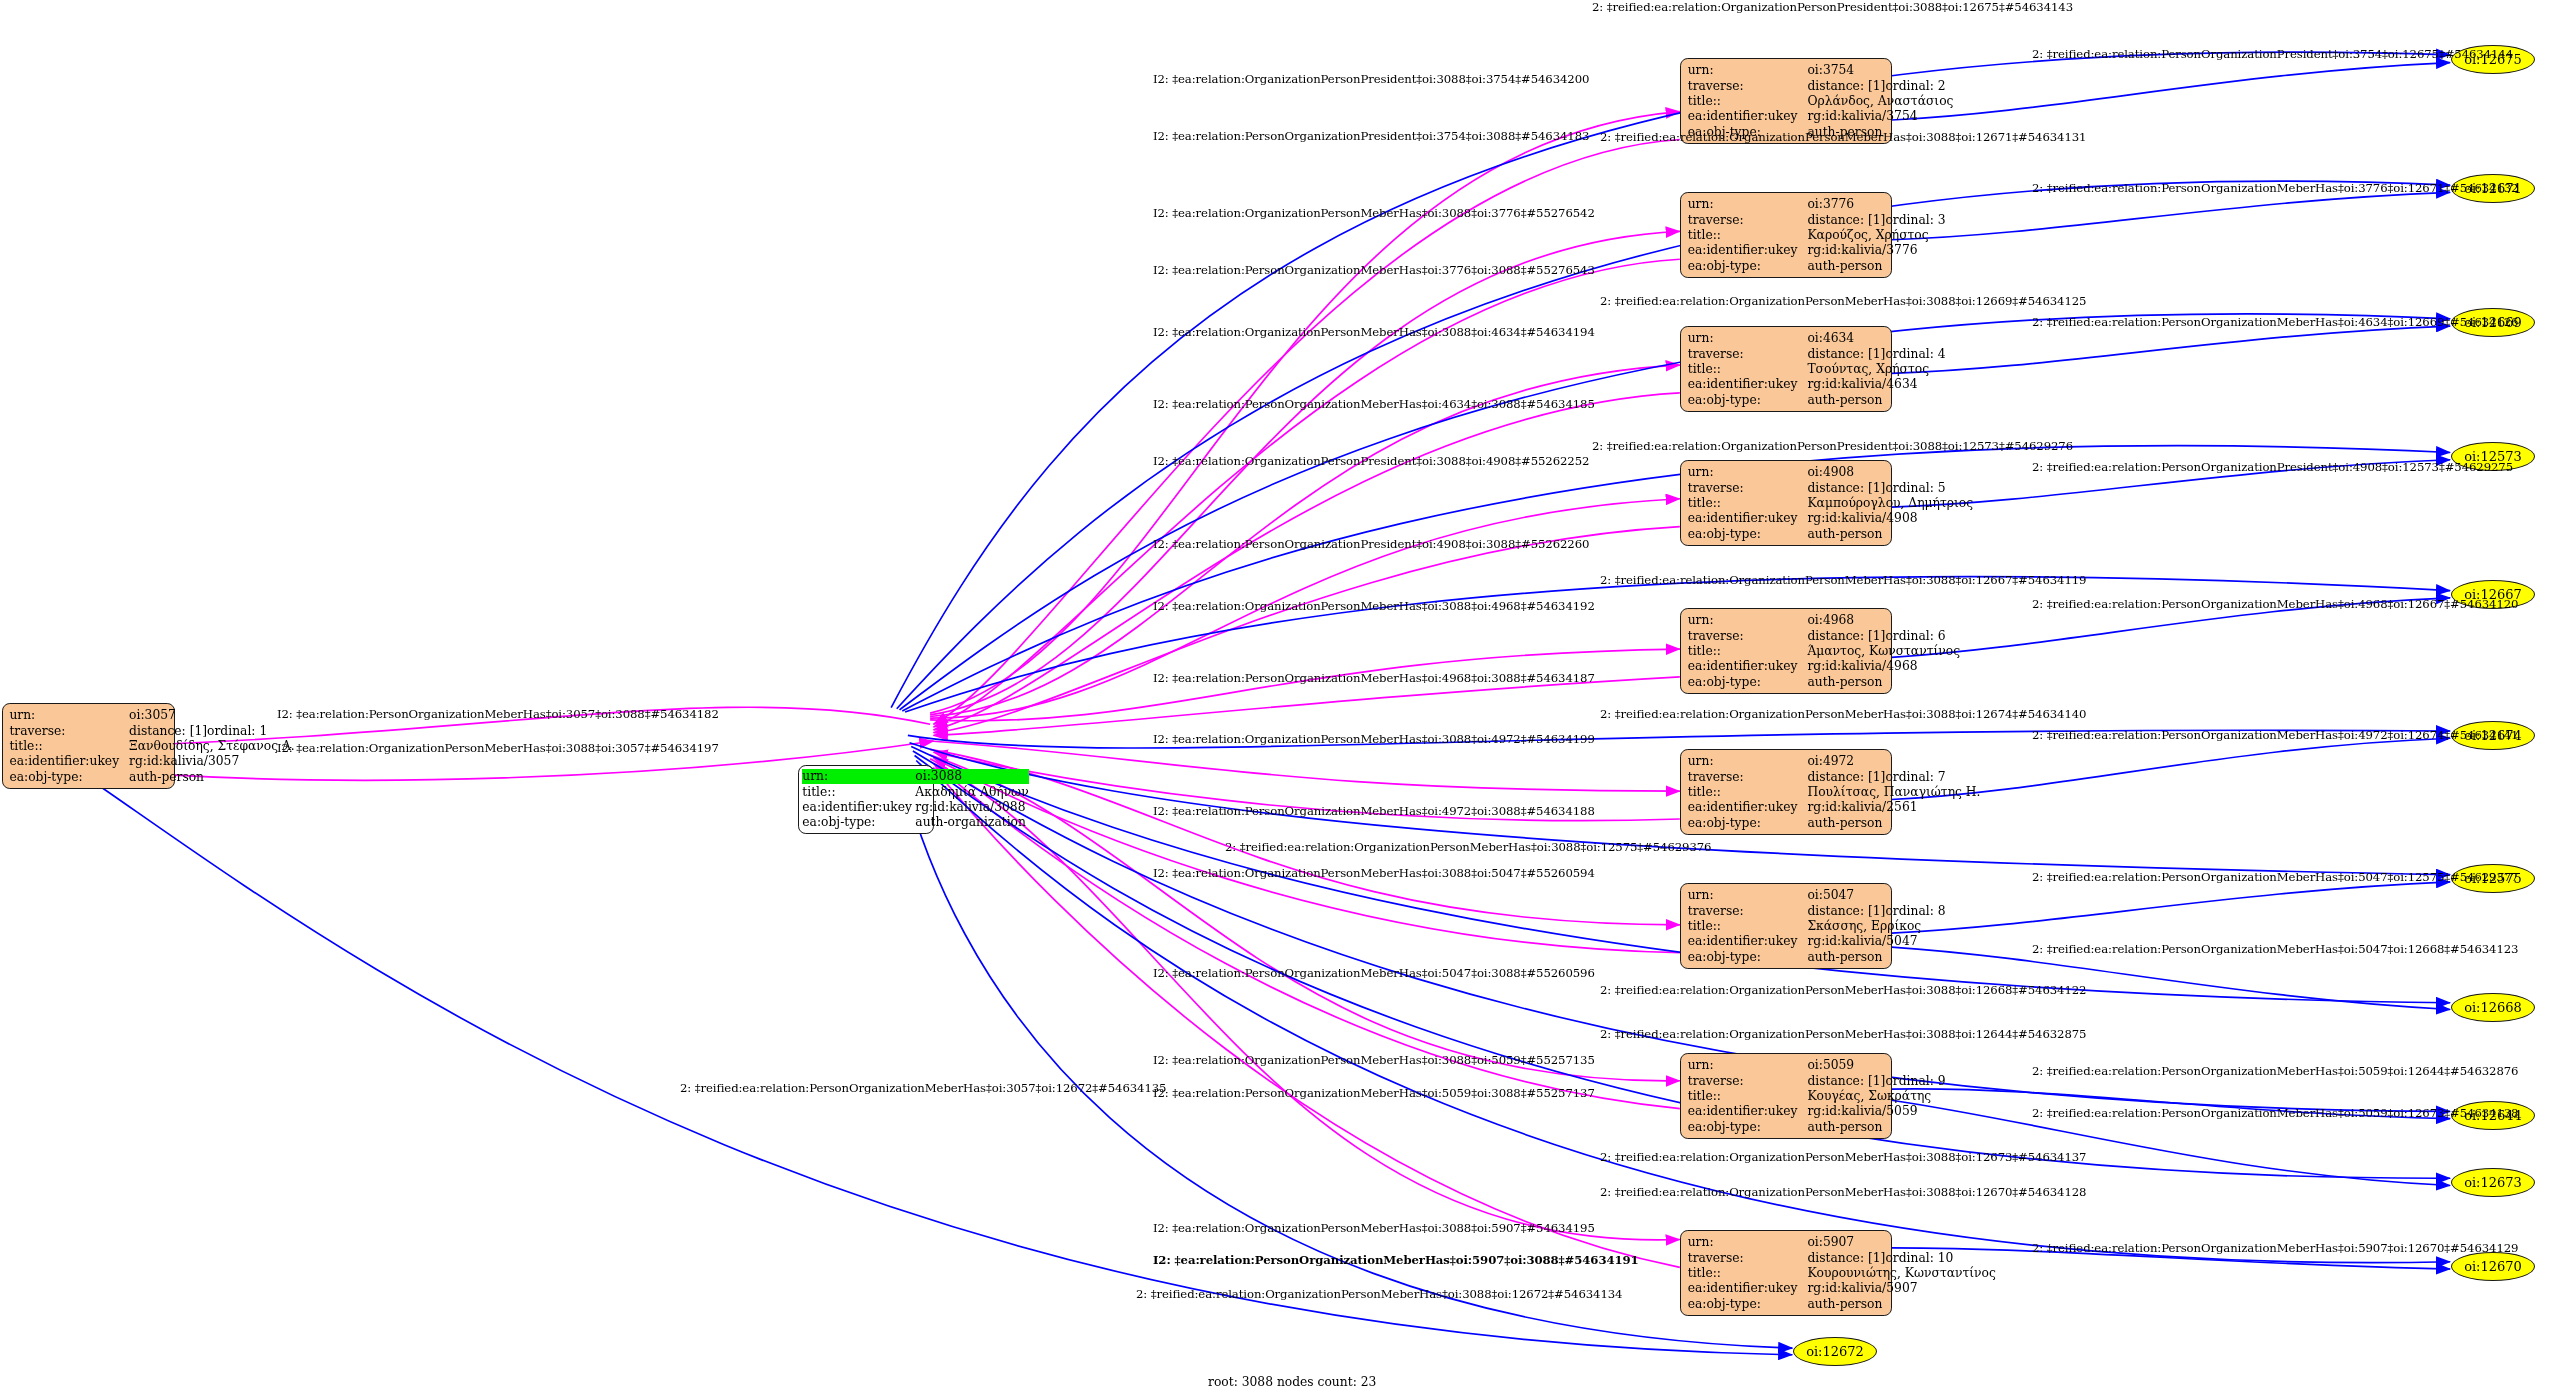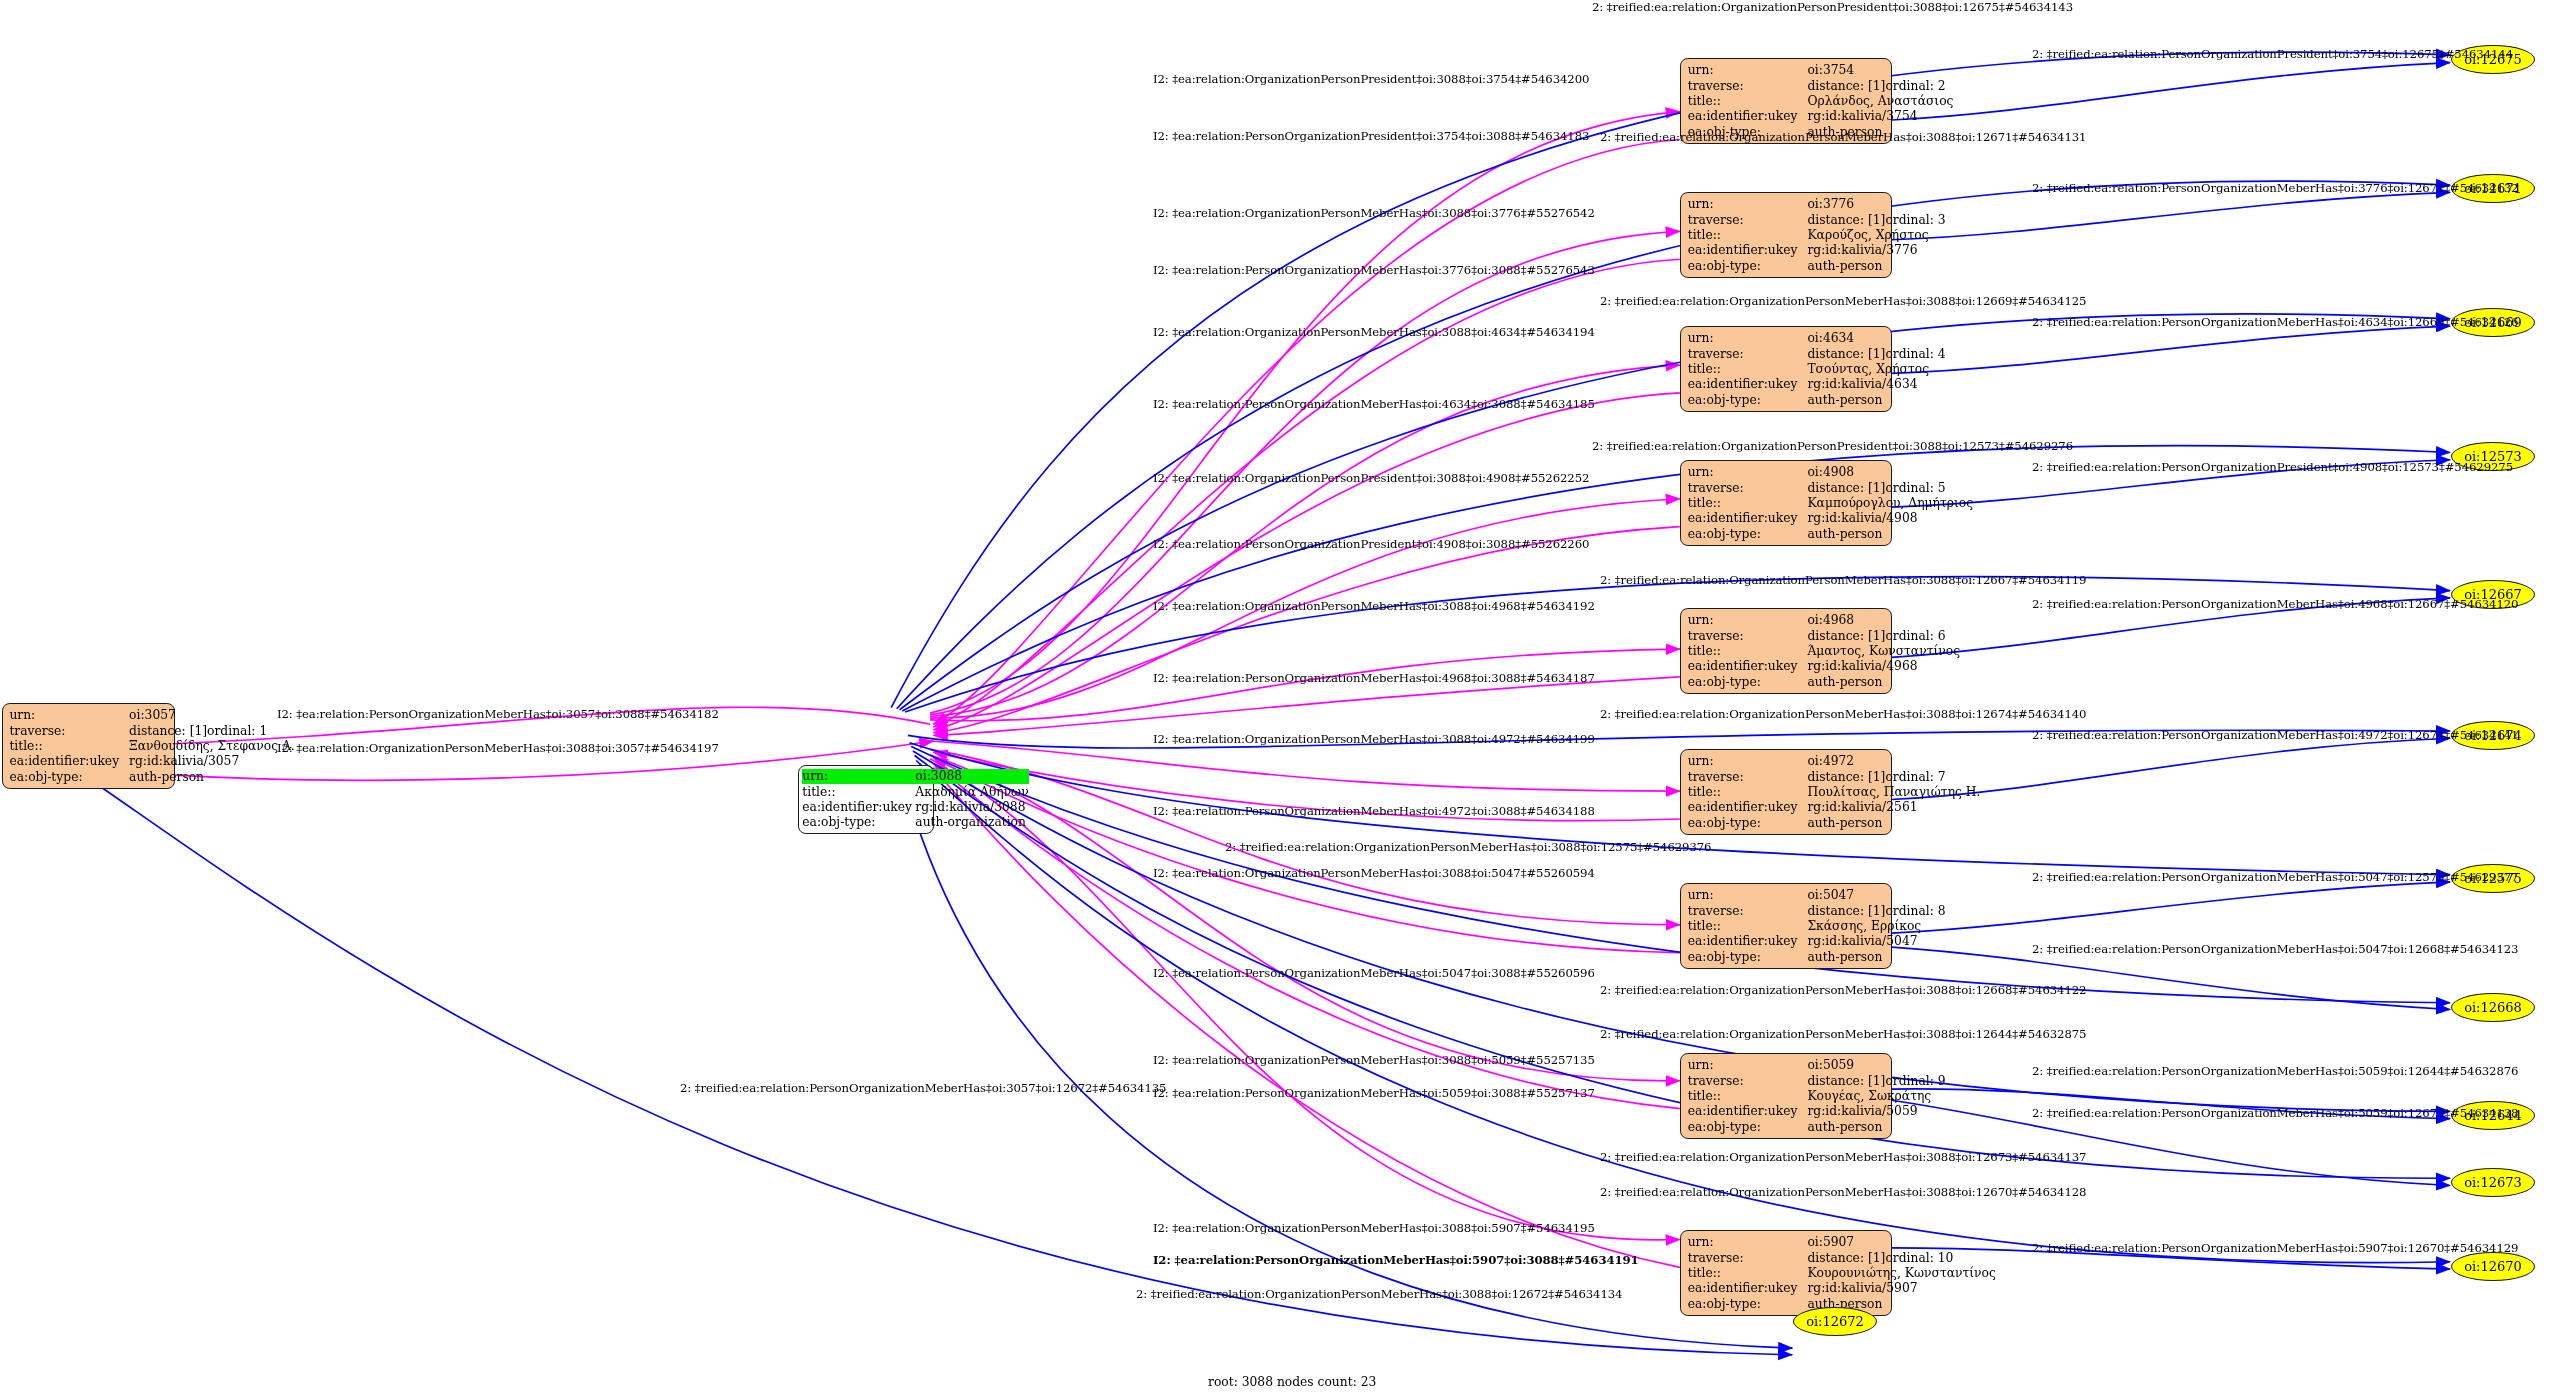--- a/index.html
+++ b/index.html
@@ -417,42 +417,42 @@
     </div>
 <div class="ell" style="left:2451px;top:1101px;width:82px;height:27px;">
       <span>oi:12644</span>
     </div>
 <div class="ell" style="left:2451px;top:1168px;width:82px;height:27px;">
       <span>oi:12673</span>
     </div>
 <div class="ell" style="left:2451px;top:1252px;width:82px;height:27px;">
       <span>oi:12670</span>
     </div>
-<div class="ell" style="left:1793px;top:1307px;width:82px;height:27px;">
+<div class="ell" style="left:1793px;top:1337px;width:82px;height:27px;">
       <span>oi:12672</span>
     </div>
 
 <div class="edgelabel" style="left:1592px;top:0px;">2: ‡reified:ea:relation:OrganizationPersonPresident‡oi:3088‡oi:12675‡#54634143</div>
 <div class="edgelabel" style="left:2032px;top:47px;">2: ‡reified:ea:relation:PersonOrganizationPresident‡oi:3754‡oi:12675‡#54634144</div>
 <div class="edgelabel" style="left:1153px;top:72px;">I2: ‡ea:relation:OrganizationPersonPresident‡oi:3088‡oi:3754‡#54634200</div>
 <div class="edgelabel" style="left:1153px;top:129px;">I2: ‡ea:relation:PersonOrganizationPresident‡oi:3754‡oi:3088‡#54634183</div>
 
 <div class="edgelabel" style="left:1600px;top:130px;">2: ‡reified:ea:relation:OrganizationPersonMeberHas‡oi:3088‡oi:12671‡#54634131</div>
 <div class="edgelabel" style="left:2032px;top:181px;">2: ‡reified:ea:relation:PersonOrganizationMeberHas‡oi:3776‡oi:12671‡#54634132</div>
 <div class="edgelabel" style="left:1153px;top:206px;">I2: ‡ea:relation:OrganizationPersonMeberHas‡oi:3088‡oi:3776‡#55276542</div>
 <div class="edgelabel" style="left:1153px;top:263px;">I2: ‡ea:relation:PersonOrganizationMeberHas‡oi:3776‡oi:3088‡#55276543</div>
 
 <div class="edgelabel" style="left:1600px;top:294px;">2: ‡reified:ea:relation:OrganizationPersonMeberHas‡oi:3088‡oi:12669‡#54634125</div>
 <div class="edgelabel" style="left:2032px;top:315px;">2: ‡reified:ea:relation:PersonOrganizationMeberHas‡oi:4634‡oi:12669‡#54634126</div>
 <div class="edgelabel" style="left:1153px;top:325px;">I2: ‡ea:relation:OrganizationPersonMeberHas‡oi:3088‡oi:4634‡#54634194</div>
 <div class="edgelabel" style="left:1153px;top:397px;">I2: ‡ea:relation:PersonOrganizationMeberHas‡oi:4634‡oi:3088‡#54634185</div>
 
 <div class="edgelabel" style="left:1592px;top:439px;">2: ‡reified:ea:relation:OrganizationPersonPresident‡oi:3088‡oi:12573‡#54629276</div>
 <div class="edgelabel" style="left:2032px;top:460px;">2: ‡reified:ea:relation:PersonOrganizationPresident‡oi:4908‡oi:12573‡#54629275</div>
-<div class="edgelabel" style="left:1153px;top:471px;text-align:right;">I2: ‡ea:relation:OrganizationPersonPresident‡oi:3088‡oi:4908‡#55262252</div>
+<div class="edgelabel" style="left:1153px;top:454px;text-align:right;">I2: ‡ea:relation:OrganizationPersonPresident‡oi:3088‡oi:4908‡#55262252</div>
 <div class="edgelabel" style="left:1153px;top:537px;">I2: ‡ea:relation:PersonOrganizationPresident‡oi:4908‡oi:3088‡#55262260</div>
 
 <div class="edgelabel" style="left:1600px;top:573px;">2: ‡reified:ea:relation:OrganizationPersonMeberHas‡oi:3088‡oi:12667‡#54634119</div>
 <div class="edgelabel" style="left:2032px;top:597px;">2: ‡reified:ea:relation:PersonOrganizationMeberHas‡oi:4968‡oi:12667‡#54634120</div>
 <div class="edgelabel" style="left:1153px;top:599px;">I2: ‡ea:relation:OrganizationPersonMeberHas‡oi:3088‡oi:4968‡#54634192</div>
 <div class="edgelabel" style="left:1153px;top:671px;">I2: ‡ea:relation:PersonOrganizationMeberHas‡oi:4968‡oi:3088‡#54634187</div>
 
 <div class="edgelabel" style="left:1600px;top:707px;">2: ‡reified:ea:relation:OrganizationPersonMeberHas‡oi:3088‡oi:12674‡#54634140</div>
 <div class="edgelabel" style="left:2032px;top:728px;">2: ‡reified:ea:relation:PersonOrganizationMeberHas‡oi:4972‡oi:12674‡#54634141</div>
 <div class="edgelabel" style="left:1153px;top:732px;">I2: ‡ea:relation:OrganizationPersonMeberHas‡oi:3088‡oi:4972‡#54634199</div>

